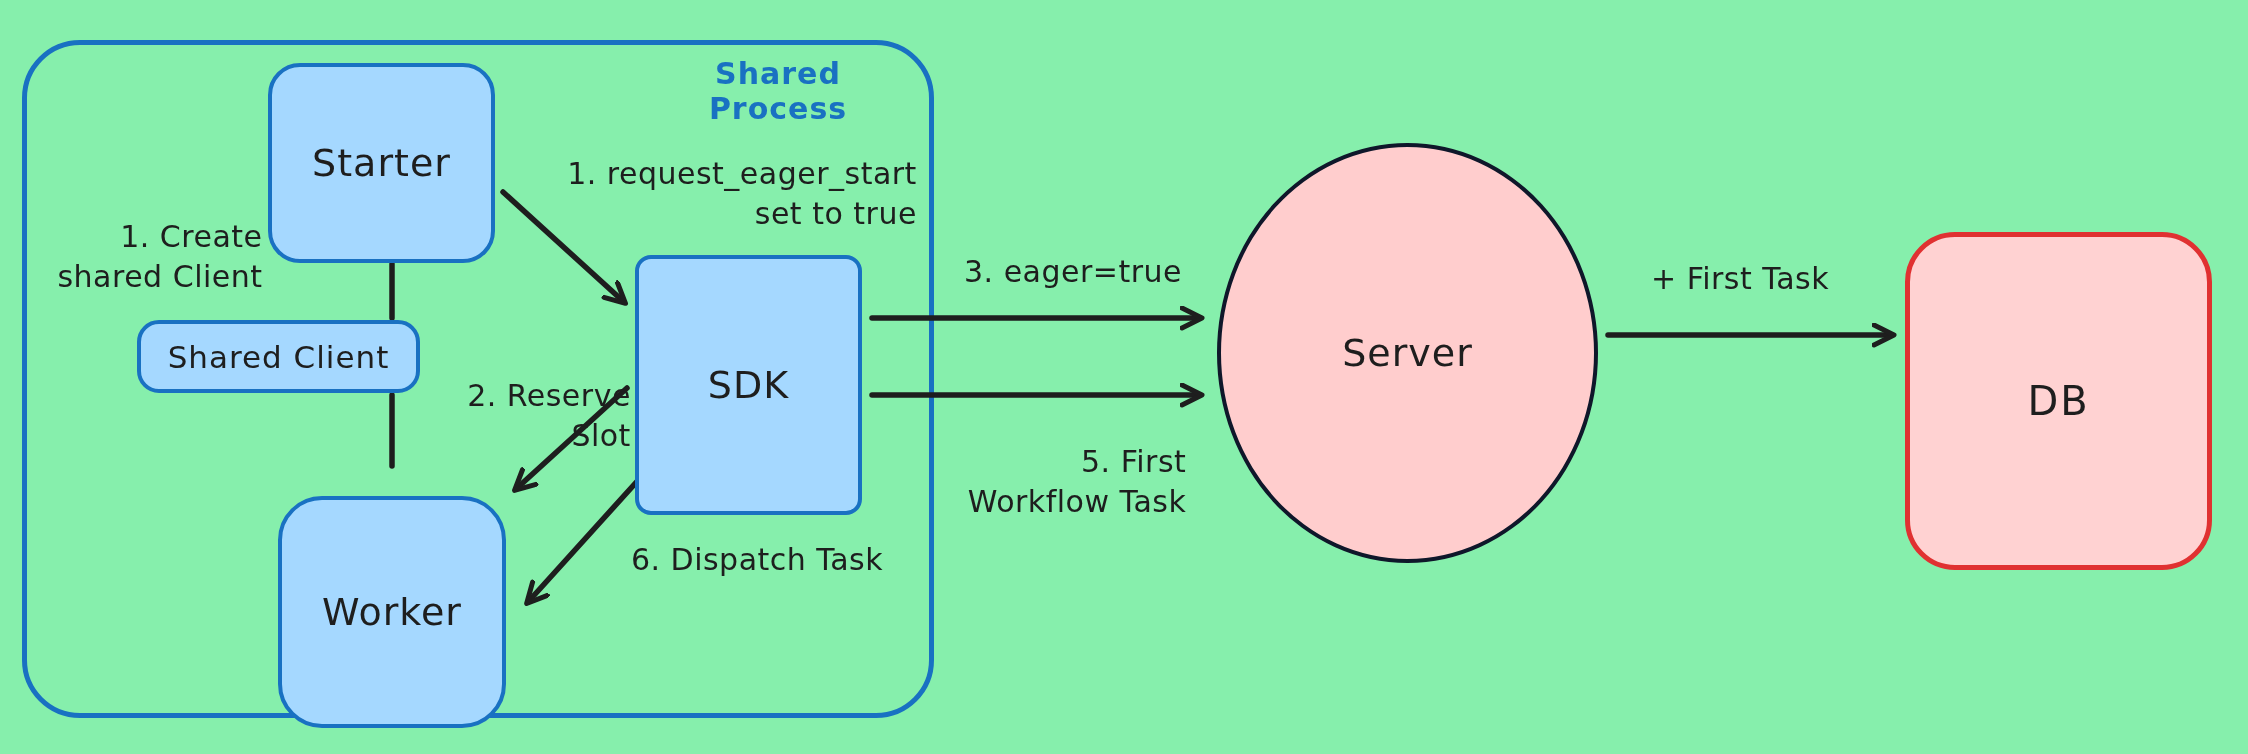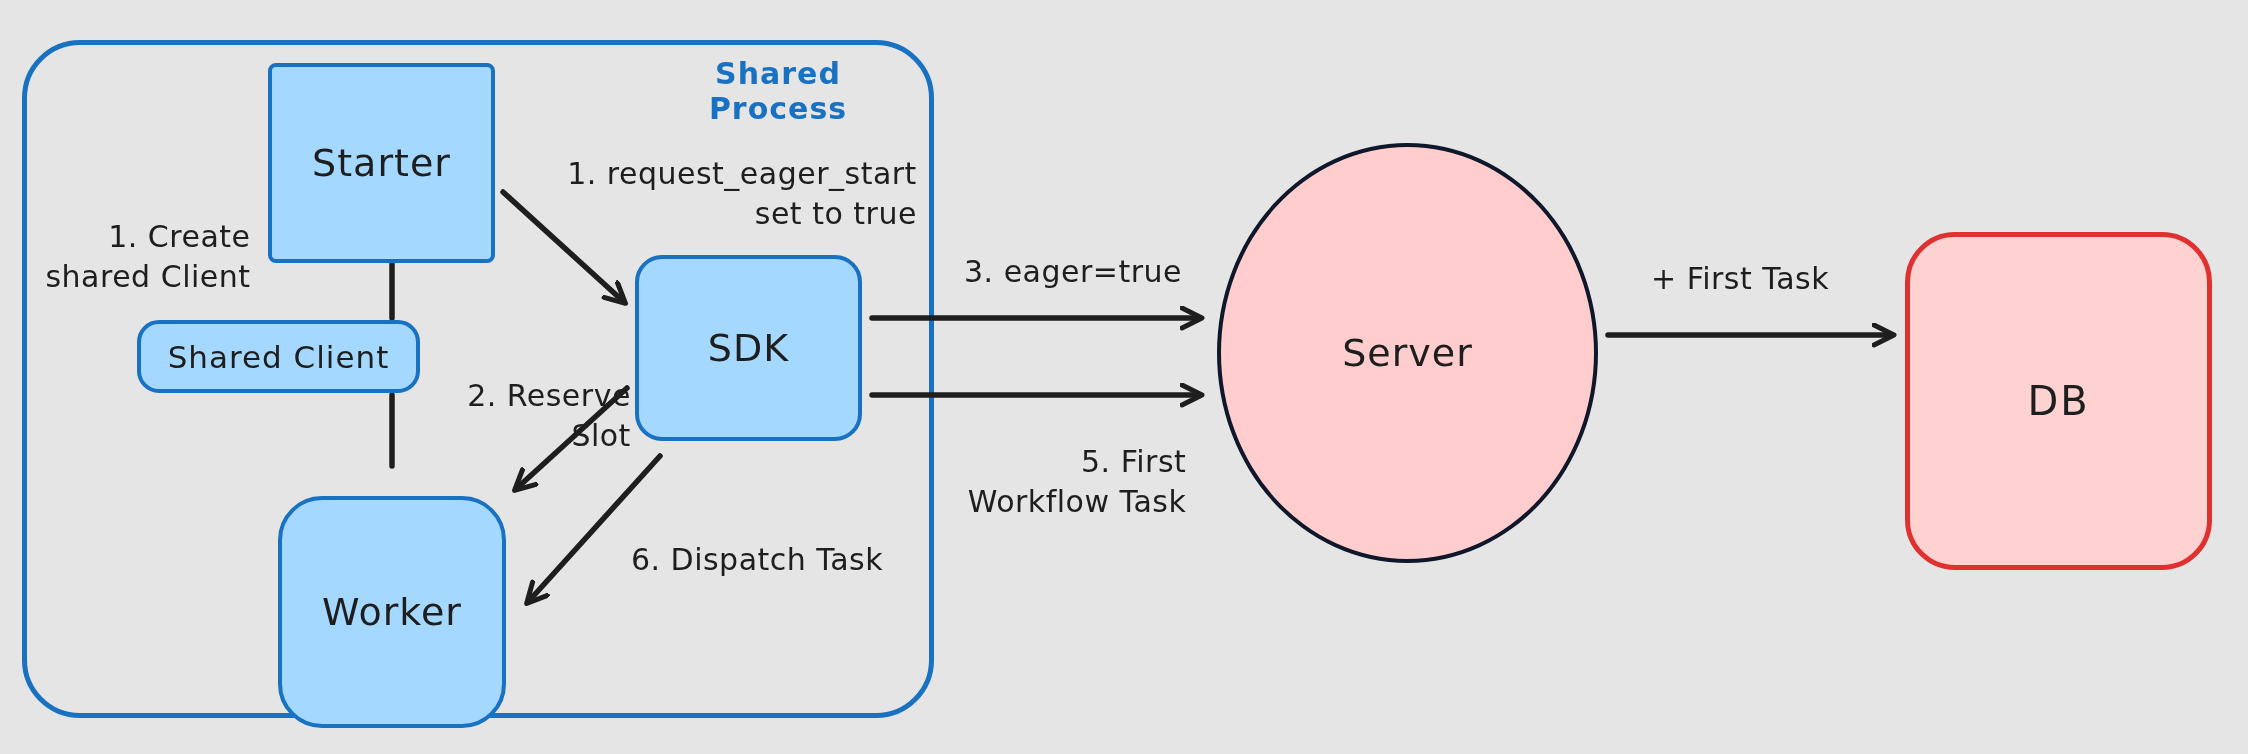--- a/index.html
+++ b/index.html
@@ -1,19 +1,19 @@
 <!DOCTYPE html>
 <html><head>
 <meta charset="utf-8">
 <style>
   html,body{margin:0;padding:0;background:#ffffff;}
   #canvas{
     position:relative;
     width:2248px;height:754px;
-    background:#e5e5e5;
+    background:#86efac;
     font-family:"DejaVu Sans","Liberation Sans",sans-serif;
     color:#1e1e1e;
     overflow:hidden;
   }
   .abs{position:absolute;}
   
   .frame{
     position:absolute;
     left:22px;top:40px;width:912px;height:678px;
     border:5px solid #1971c2;
@@ -34,24 +34,24 @@
   .node{
     position:absolute;
     background:#a5d8ff;
     border:4.5px solid #1971c2;
     box-sizing:border-box;
     display:flex;align-items:center;justify-content:center;
     font-size:38px;
     color:#1e1e1e;
     letter-spacing:1px;
   }
-  .node-starter{left:268px;top:63px;width:227px;height:200px;border-radius:8px;}
+  .node-starter{left:268px;top:63px;width:227px;height:200px;border-radius:32px;}
   .node-shared-client{left:137px;top:320px;width:283px;height:73px;border-radius:22px;font-size:31px;}
   .node-worker{left:278px;top:468px;width:228px;height:232px;border-radius:44px;margin-top:28px;}
-  .node-sdk{left:635px;top:255px;width:227px;height:186px;border-radius:27px;}
+  .node-sdk{left:635px;top:255px;width:227px;height:260px;border-radius:16px;}
   .node-server{
     left:1217px;top:143px;width:381px;height:420px;
     background:#ffcdcd;
     border:4px solid #0f172a;
     border-radius:50%;
     display:flex;align-items:center;justify-content:center;
     font-size:38px;letter-spacing:1px;
     box-sizing:border-box;
   }
   .node-db{
@@ -126,21 +126,21 @@
   </div>
 
   <div class="node-server abs">
     <span>Server</span>
   </div>
 
   <div class="node-db abs">
     <span>DB</span>
   </div>
 
-  <div class="ann" style="left:148px;top:257px;">
+  <div class="ann" style="left:160px;top:257px;">
     <div>1. Create</div>
     <div>shared Client</div>
   </div>
 
   <div class="ann" style="left:742px;top:194px;">
     <div>1. request_eager_start</div>
     <div>set to true</div>
   </div>
 
   <div class="ann" style="left:521px;top:416px;margin-left:28px;">

